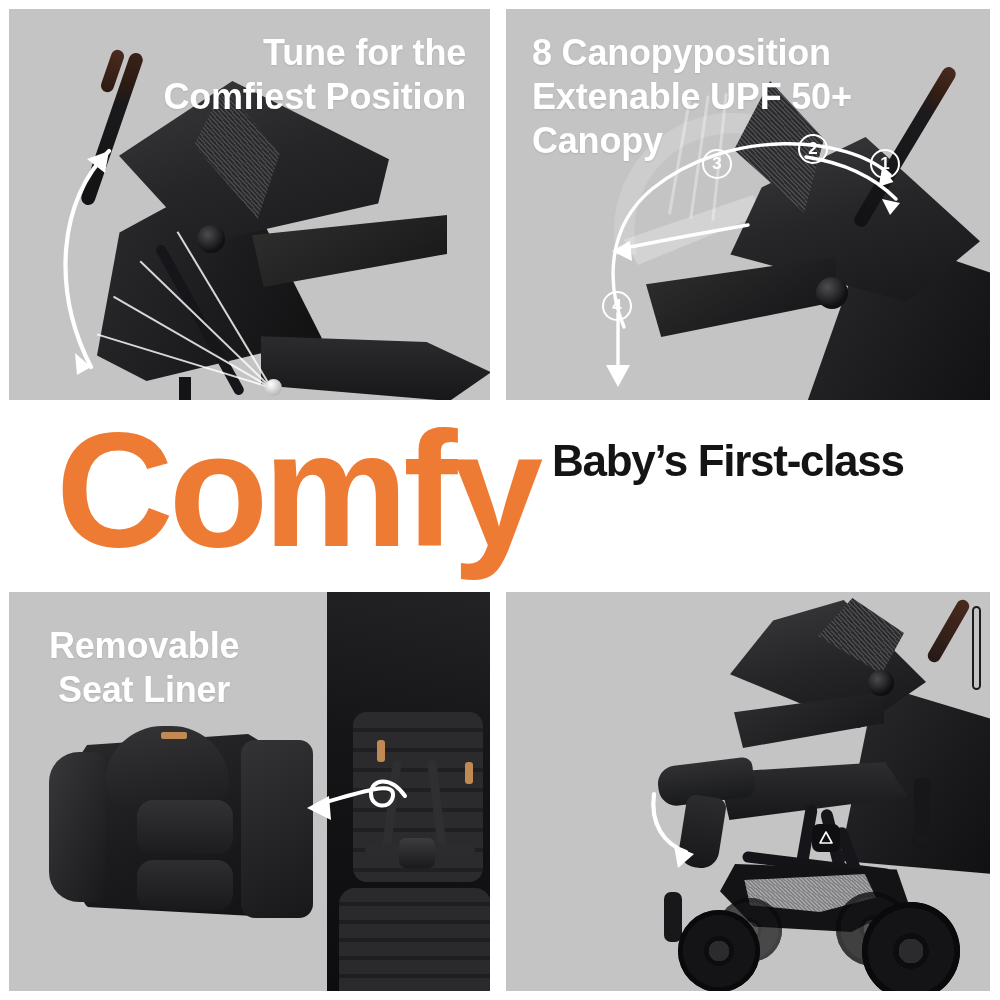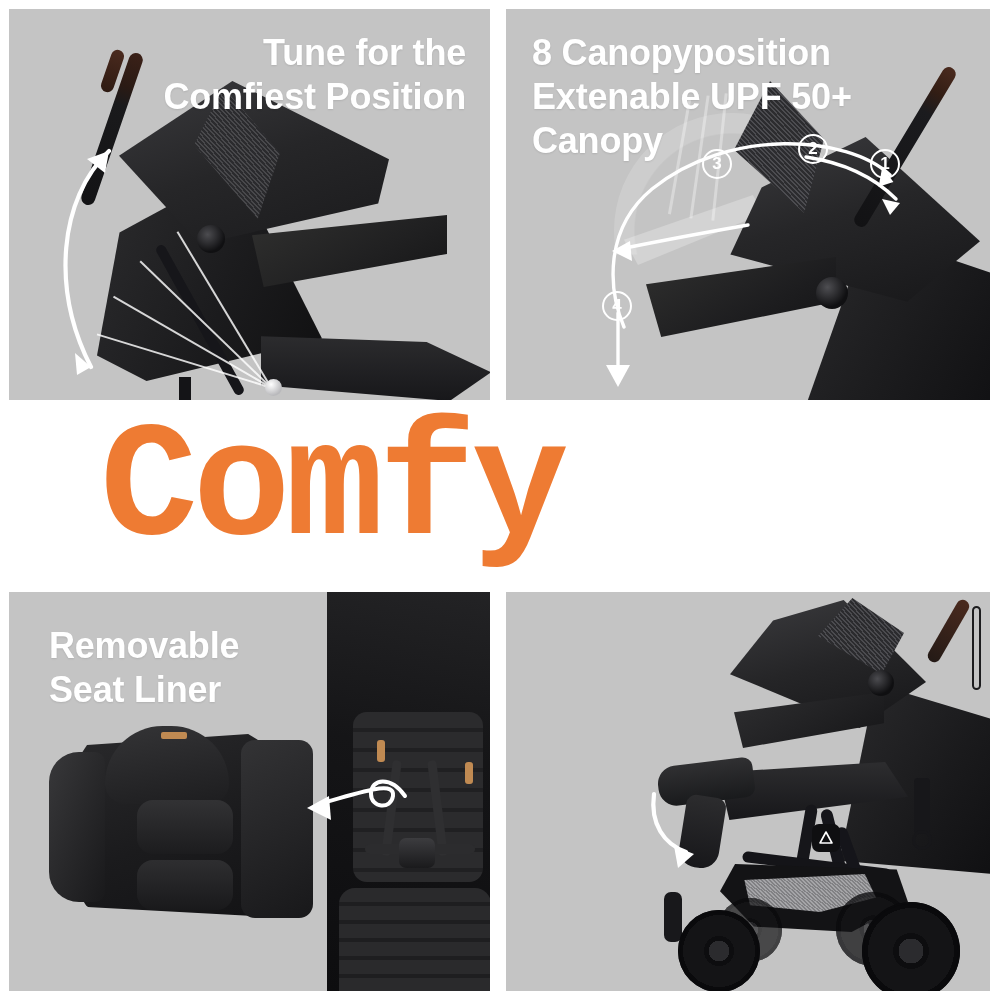--- a/index.html
+++ b/index.html
@@ -28,37 +28,36 @@
     font-weight:bold;
     font-size:36px;
     line-height:1.22;
     letter-spacing:-0.2px;
     white-space:pre-line;
     z-index:40;
     text-shadow:0 1px 2px rgba(0,0,0,0.10);
   }
   #cap-tl { right:24px; top:22px; text-align:right; }
   #cap-tr { left:26px;  top:22px; text-align:left; }
-  #cap-bl { left:40px;  top:32px; text-align:left; }
+  #cap-bl { left:40px;  top:32px; text-align:center; }
   #cap-br { left:26px;  top:32px; text-align:left; }
 
   
   #banner {
     position:absolute; left:0; top:400px; width:1000px; height:192px;
     background:#ffffff; z-index:60;
     display:flex; align-items:center;
   }
   #brand-wordmark {
     position:absolute; left:56px; top:-6px;
     font-size:163px; font-weight:bold;
     color:#ee7b33;
     letter-spacing:-5px;
     line-height:192px;
-    font-family:Liberation Mono, monospace;
-    margin-left:44px;
+    font-family:Liberation Sans, sans-serif;
   }
   #tagline-block {
     position:absolute; left:552px; top:38px;
     line-height:1.06;
   }
   #tagline-line1 {
     display:block; font-size:44px; font-weight:bold; color:#141414;
     letter-spacing:-1.3px;
   }
   #tagline-line2 {
@@ -436,20 +435,21 @@
       <div class="pc num-badge" id="badge3">3</div>
       <div class="pc num-badge" id="badge4">4</div>
     </div>
     <div class="panel-caption" id="cap-tr">8 Canopyposition
 Extenable UPF 50+ Canopy</div>
   </div>
 
   <div id="banner">
     <div id="brand-wordmark">Comfy</div>
     <div id="tagline-block">
+      <span id="tagline-line1">Baby’s First-class</span>
     </div>
   </div>
 
   <div class="panel" id="panel-bl">
     <div class="art">
       <div class="pc" id="bl-stroller-col"></div>
       <div class="pc" id="bl-seat-cushion"></div>
       <div class="pc" id="bl-harness-v1"></div>
       <div class="pc" id="bl-harness-v2"></div>
       <div class="pc" id="bl-harness-h"></div>

